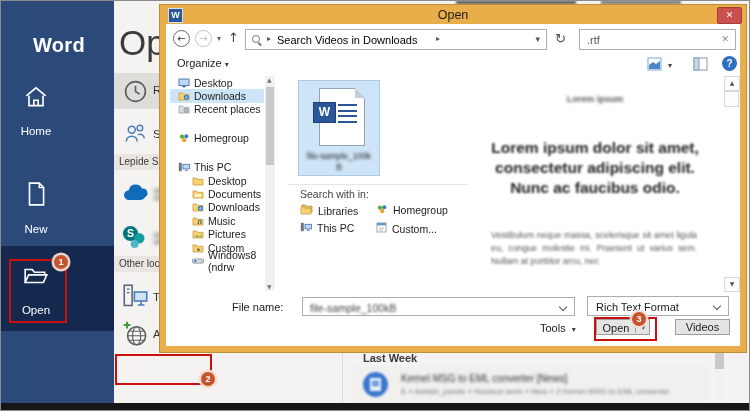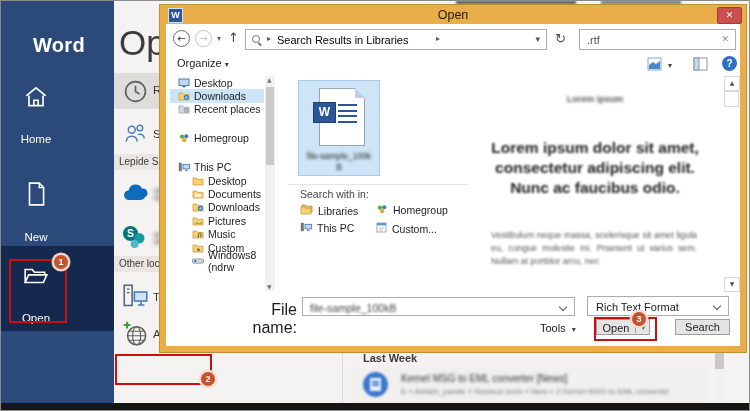--- a/index.html
+++ b/index.html
@@ -6,21 +6,21 @@
   .page{position:relative;width:750px;height:411px;overflow:hidden;
         font-family:"Liberation Sans","DejaVu Sans",sans-serif;
         border:1px solid #8a8a8a;box-sizing:border-box;background:#F4F3F1;}
   .abs{position:absolute;}
   .uic{font-family:"DejaVu Sans",sans-serif;line-height:1;}
   
   .sidebar{position:absolute;left:0;top:0;width:113px;height:404px;background:#2B4A7A;}
   .sb-sel{position:absolute;left:0;top:245px;width:113px;height:85px;background:#14294D;}
   .word-title{position:absolute;left:32px;top:33px;color:#fff;font-size:20px;font-weight:bold;letter-spacing:.3px;}
   .sb-item{position:absolute;left:2px;width:66px;text-align:center;color:#fff;}
-  .sb-item .lbl{display:block;margin-top:20px;font-size:11.5px;}
+  .sb-item .lbl{display:block;margin-top:12px;font-size:11.5px;}
   
   .bs-title{position:absolute;left:118px;top:22px;font-size:35px;color:#3c3c3c;}
   .bs-label{font-size:11.5px;color:#333;}
   .bs-bar{position:absolute;left:113px;width:230px;height:16px;background:#E9E6E2;color:#3a3a3a;
           font-size:10px;line-height:16px;padding-left:5px;box-sizing:border-box;}
   .blurbar{position:absolute;width:14px;height:4px;background:#9a9a9a;filter:blur(2px);}
   .bs-divider{position:absolute;left:341px;top:348px;width:1px;height:56px;background:#DCDCDC;}
   .lastweek{position:absolute;left:362px;top:351px;font-size:11px;font-weight:bold;color:#3a3a3a;}
   .recent-item{position:absolute;left:350px;top:366px;width:358px;height:36px;background:#F1F0EE;border-radius:2px;}
   .blurtxt{filter:blur(1.6px);white-space:nowrap;}
@@ -230,21 +230,21 @@
     <div class="client">
 
       <span class="navcirc" style="left:7px;top:6px;border:1.4px solid #6a6a6a;color:#2f2f2f;"><span class="uic">←</span></span>
       <span class="navcirc" style="left:29px;top:6px;border:1.4px solid #C3C3C3;color:#BDBDBD;"><span class="uic">→</span></span>
       <span class="abs uic" style="left:51px;top:11px;font-size:8px;color:#666;">▾</span>
       <span class="abs uic" style="left:62px;top:7px;font-size:13px;color:#444;">↑</span>
 
       <div class="box abs" style="left:79px;top:5px;width:302px;height:21px;">
         <span class="mag" style="position:absolute;left:6px;top:5px;"></span>
         <span class="abs uic" style="left:21px;top:5px;font-size:8px;color:#555;">▸</span>
-        <span class="abs" style="left:31px;top:4px;font-size:11px;color:#000;">Search Results in Libraries</span>
+        <span class="abs" style="left:31px;top:4px;font-size:11px;color:#000;">Search Videos in Downloads</span>
         <span class="abs uic" style="left:190px;top:5px;font-size:8px;color:#555;">▸</span>
         <span class="abs uic" style="right:6px;top:5px;font-size:9px;color:#555;">▾</span>
       </div>
       <span class="abs uic" style="left:389px;top:8px;font-size:13px;color:#555;">↻</span>
 
       <div class="box abs" style="left:413px;top:5px;width:157px;height:21px;">
         <span class="abs" style="left:7px;top:4px;font-size:11px;color:#555;">.rtf</span>
         <span class="abs uic" style="right:6px;top:5px;font-size:9px;color:#888;">✕</span>
       </div>
 
@@ -340,35 +340,35 @@
                 <circle cx="8.3" cy="6.3" r="2.5" fill="#2D7CD4"></circle>
                 <path d="M8.3 4.9v2.2M7.3 6.3l1 1 1-1" stroke="#fff" stroke-width=".7" fill="none"></path>
               </svg>
             </span>
           <span>Downloads</span>
         </div>
         <div class="trow ind">
           <span class="ticon">
               <svg width="12" height="10" viewBox="0 0 12 10">
                 <path d="M1 2h3.6l1 1.4H11V9H1z" fill="#F9D26E" stroke="#C99C41" stroke-width=".8"></path>
-                <path d="M2.5 8l2.5-2 2 1.5L9.5 5.5V8z" fill="#7FB069"></path>
-              </svg>
-            </span>
-          <span>Pictures</span>
-        </div>
-        <div class="trow ind">
-          <span class="ticon">
-              <svg width="12" height="10" viewBox="0 0 12 10">
-                <path d="M1 2h3.6l1 1.4H11V9H1z" fill="#F9D26E" stroke="#C99C41" stroke-width=".8"></path>
                 <path d="M6.5 7.5V4.5l2.5-.5v3" stroke="#4A5A6A" stroke-width=".8" fill="none"></path>
                 <circle cx="6.2" cy="7.6" r=".8" fill="#4A5A6A"></circle>
                 <circle cx="8.7" cy="7.1" r=".8" fill="#4A5A6A"></circle>
               </svg>
             </span>
           <span>Music</span>
+        </div>
+        <div class="trow ind">
+          <span class="ticon">
+              <svg width="12" height="10" viewBox="0 0 12 10">
+                <path d="M1 2h3.6l1 1.4H11V9H1z" fill="#F9D26E" stroke="#C99C41" stroke-width=".8"></path>
+                <path d="M2.5 8l2.5-2 2 1.5L9.5 5.5V8z" fill="#7FB069"></path>
+              </svg>
+            </span>
+          <span>Pictures</span>
         </div>
         <div class="trow ind">
           <span class="ticon">
               <svg width="12" height="10" viewBox="0 0 12 10">
                 <path d="M1 2h3.6l1 1.4H11V9H1z" fill="#F9D26E" stroke="#C99C41" stroke-width=".8"></path>
                 <path d="M5.5 5l3 1.7-3 1.7z" fill="#4A5A6A"></path>
               </svg>
             </span>
           <span>Custom</span>
         </div>
@@ -442,40 +442,40 @@
         <div class="pv-head">Lorem ipsum</div>
         <div class="pv-lead">Lorem ipsum dolor sit amet, consectetur adipiscing elit. Nunc ac faucibus odio.</div>
         <div class="pv-body">Vestibulum neque massa, scelerisque sit amet ligula eu, congue molestie mi. Praesent ut varius sem. Nullam at porttitor arcu, nec</div>
       </div>
       <div class="abs" style="left:558px;top:52px;width:14px;height:216px;">
         <span class="sbar-btn uic" style="left:0;top:0;">▲</span>
         <span class="abs" style="left:0;top:15px;width:13px;height:14px;border:1px solid #D9D9D9;background:#FDFDFD;"></span>
         <span class="sbar-btn uic" style="left:0;bottom:0;">▼</span>
       </div>
 
-      <span class="abs" style="left:66px;top:277px;width:65px;text-align:right;font-size:16px;color:#1c1c1c;">File name:</span>
+      <span class="abs" style="left:66px;top:277px;width:65px;font-size:11px;color:#1c1c1c;">File name:</span>
       <div class="box abs" style="left:136px;top:273px;width:273px;height:19px;">
         <span class="abs blurtxt" style="left:7px;top:4px;font-size:10.5px;color:#444;filter:blur(1.3px);">file-sample_100kB</span>
         <span class="chev" style="position:absolute;right:8px;top:6px;"></span>
       </div>
       <div class="box abs" style="left:421px;top:272px;width:142px;height:20px;">
         <span class="abs" style="left:8px;top:4px;font-size:11px;color:#1c1c1c;">Rich Text Format</span>
         <span class="chev" style="position:absolute;right:8px;top:6px;"></span>
       </div>
 
       <span class="abs" style="left:374px;top:298px;font-size:11px;color:#1c1c1c;">
         <span>Tools</span>&nbsp;&nbsp;<span class="uic" style="font-size:8px;color:#444;">▾</span>
       </span>
       <div class="fbtn" style="left:430px;top:295px;width:54px;">
         <span style="position:absolute;left:0;right:14px;top:1px;">Open</span>
         <span style="position:absolute;right:13px;top:1px;bottom:1px;width:1px;background:#9E9E9E;"></span>
         <span class="uic" style="position:absolute;right:3px;top:4px;font-size:7px;color:#333;">▼</span>
       </div>
       <div class="fbtn" style="left:509px;top:295px;width:55px;">
-        <span>Search</span>
+        <span>Videos</span>
       </div>
       <span class="abs" style="left:566px;top:314px;width:6px;height:6px;
             box-shadow:4px 4px 0 -2.8px #A9A9A9, 1px 4px 0 -2.8px #A9A9A9, 4px 1px 0 -2.8px #A9A9A9;"></span>
 
       <div class="redbox" style="left:428px;top:293px;width:59px;height:20px;"></div>
     </div>
   </div>
   <div class="badge" style="left:631px;top:311px;">3</div>
 
   <div class="bottomstrip"></div>

